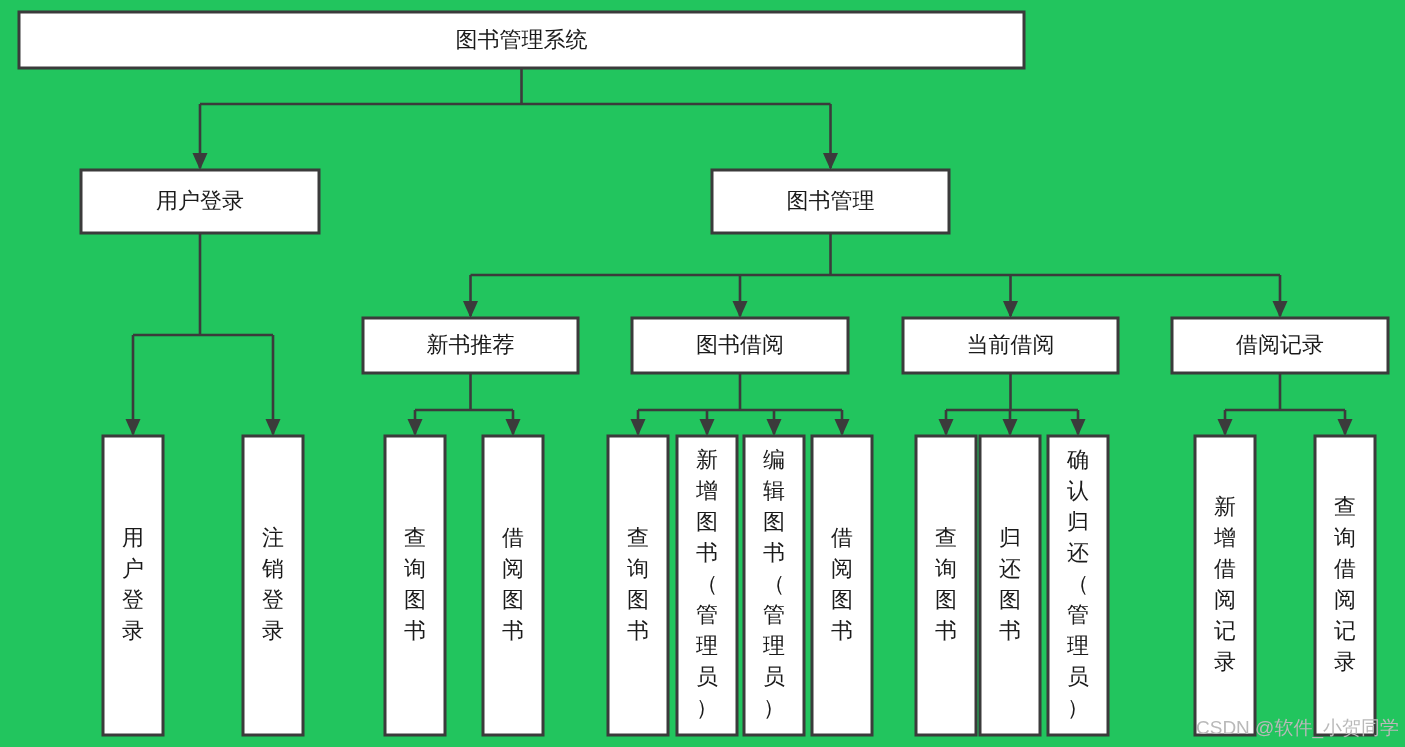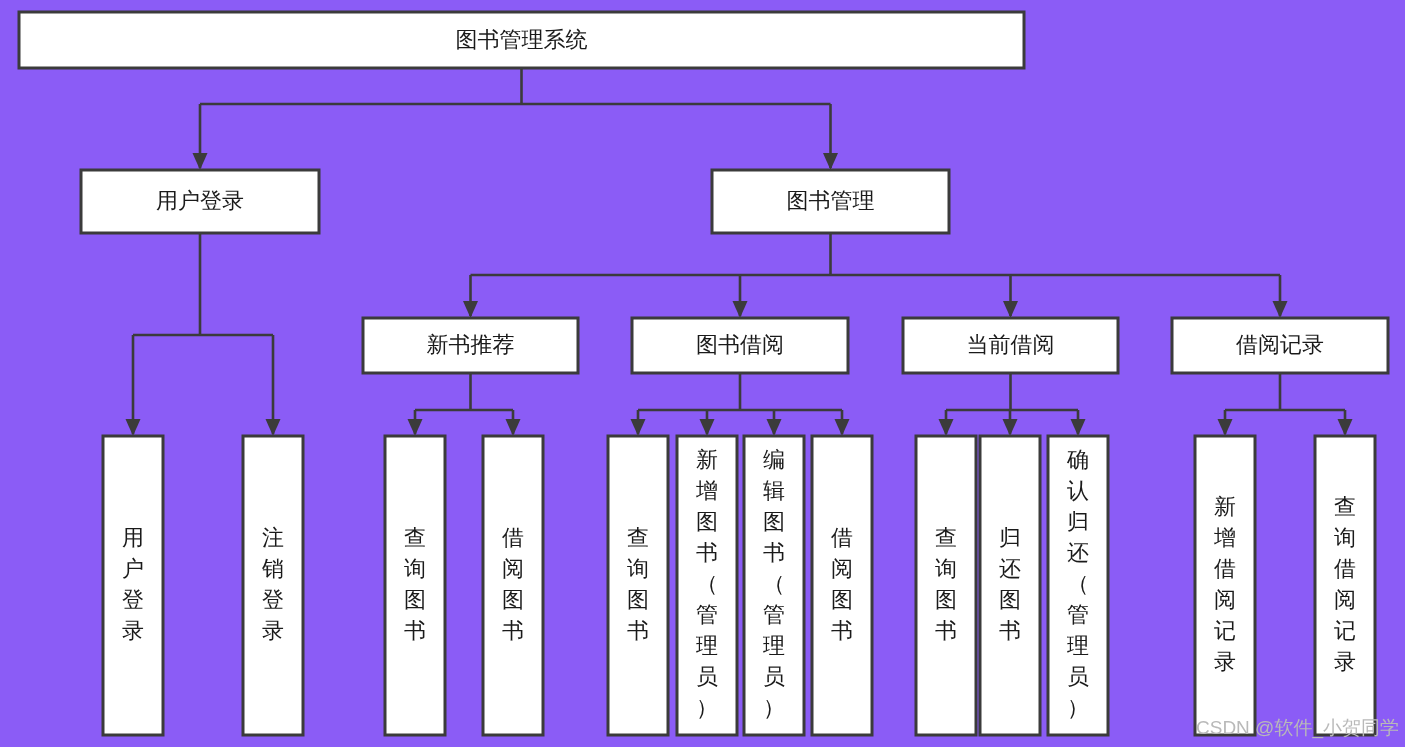--- a/index.html
+++ b/index.html
@@ -8,21 +8,21 @@
     padding: 0;
     background: #ffffff;
   }
   body {
     font-family: "Liberation Sans", "DejaVu Sans", sans-serif;
   }
   #diagram-root {
     position: relative;
     width: 1405px;
     height: 747px;
-    background: #8b5cf6;
+    background: #22c55e;
     overflow: hidden;
   }
   svg.tree-svg {
     position: absolute;
     left: 0;
     top: 0;
     width: 1405px;
     height: 747px;
     display: block;
   }

